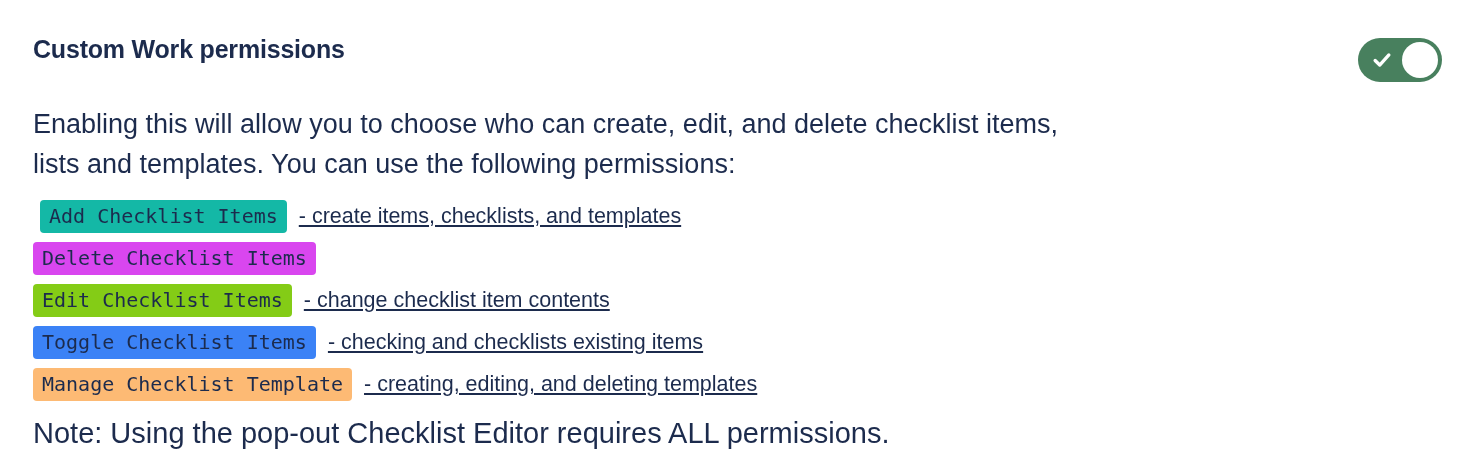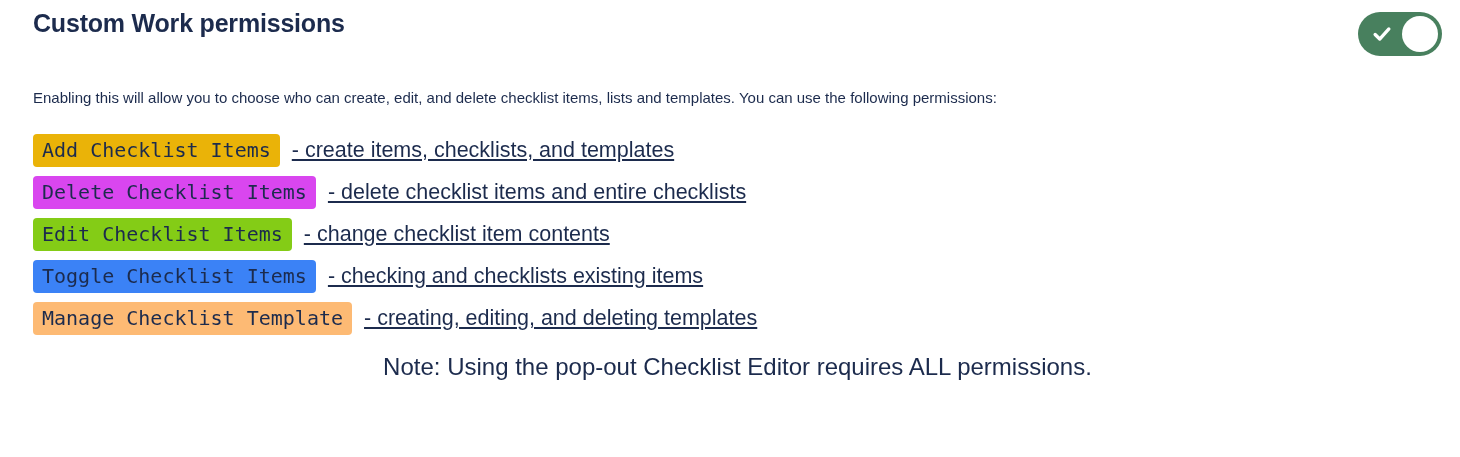--- a/index.html
+++ b/index.html
@@ -8,21 +8,21 @@
     background: #ffffff;
   }
   body {
     width: 1460px;
     height: 457px;
     font-family: "Liberation Sans", sans-serif;
     color: #1C2B4D;
     overflow: hidden;
   }
   .panel {
-    padding: 2px 18px 0 33px;
+    padding: 28px 18px 0 33px;
     box-sizing: border-box;
     width: 1460px;
   }
   .header-row {
     display: flex;
     justify-content: space-between;
     align-items: flex-start;
   }
   .page-title {
     font-size: 25px;
@@ -52,21 +52,21 @@
   .toggle .knob {
     position: absolute;
     right: 4px;
     top: 4px;
     width: 36px;
     height: 36px;
     border-radius: 50%;
     background: #ffffff;
   }
   .description {
-    font-size: 15px;
+    font-size: 27px;
     line-height: 40px;
     margin: 22px 0 0 0;
     max-width: 1070px;
   }
   .permission-list {
     margin-top: 16px;
   }
   .permission-row {
     display: flex;
     align-items: center;
@@ -83,24 +83,23 @@
     padding: 0 9px;
     display: inline-block;
     white-space: nowrap;
   }
   .permission-desc {
     margin-left: 12px;
     white-space: nowrap;
     text-decoration: underline;
   }
   .note {
-    font-size: 24px;
+    font-size: 29px;
     line-height: 28px;
     margin: 18px 0 8px 0;
-    text-align: center;
   }
 </style>
 </head>
 <body style="color: rgb(28, 43, 77);">
 
 <div class="panel">
 
   <div class="header-row">
     <h2 class="page-title">Custom Work permissions</h2>
 
@@ -110,27 +109,26 @@
       </svg>
       <span class="knob"></span>
     </div>
   </div>
 
   <p class="description">Enabling this will allow you to choose who can create, edit, and delete checklist items, lists and templates. You can use the following permissions:</p>
 
   <div class="permission-list">
 
     <div class="permission-row">
-      <span class="permission-code" style="background: #eab308;">Add Checklist Items</span>
+      <span class="permission-code" style="background: #14b8a6; margin-left: 7px;">Add Checklist Items</span>
       <span class="permission-desc">- create items, checklists, and templates</span>
     </div>
 
     <div class="permission-row">
       <span class="permission-code" style="background: #d946ef;">Delete Checklist Items</span>
-      <span class="permission-desc">- delete checklist items and entire checklists</span>
     </div>
 
     <div class="permission-row">
       <span class="permission-code" style="background: #84cc16;">Edit Checklist Items</span>
       <span class="permission-desc">- change checklist item contents</span>
     </div>
 
     <div class="permission-row">
       <span class="permission-code" style="background: #3b82f6;">Toggle Checklist Items</span>
       <span class="permission-desc">- checking and checklists existing items</span>

